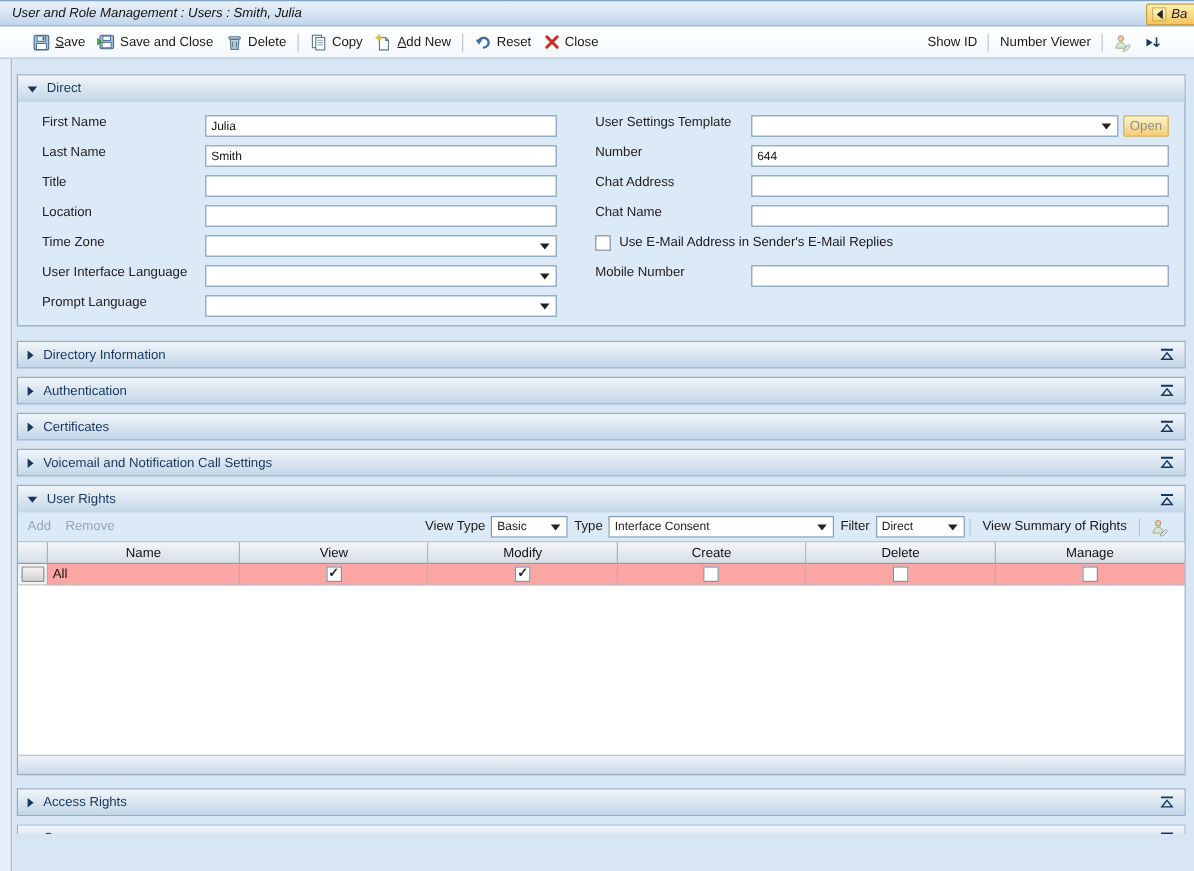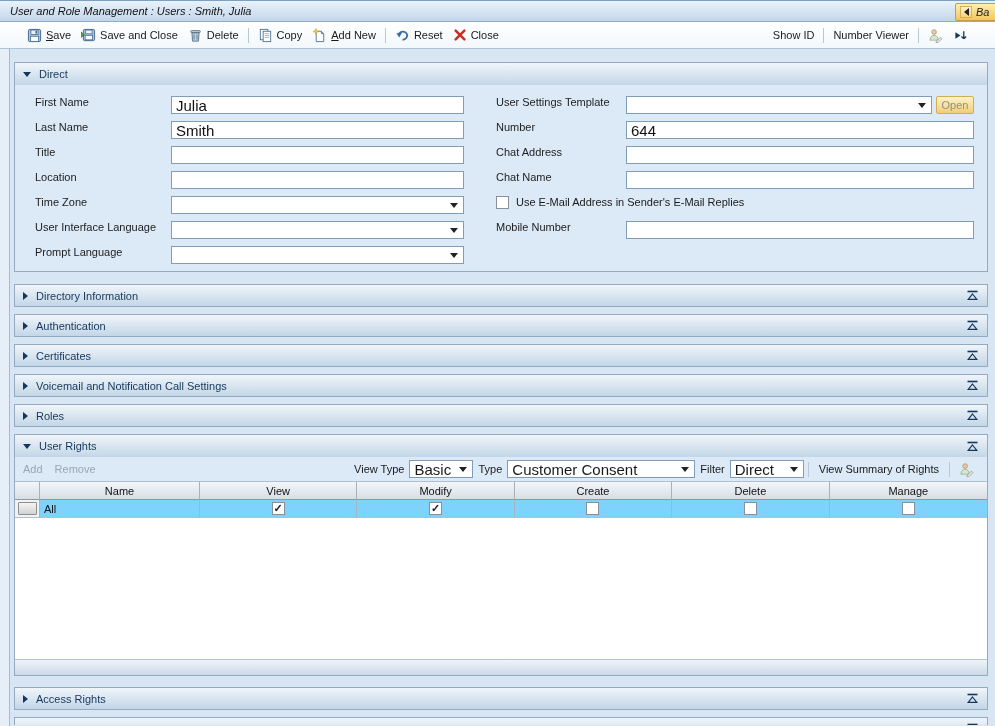--- a/index.html
+++ b/index.html
@@ -99,21 +99,21 @@
   .basics-body { flex: 1; display: flex; padding: 11px 13px 0 20px; }
   .col-left { width: 429px; margin-right: 32px; }
   .col-right { flex: 1; }
   .frow { height: 25px; display: flex; align-items: flex-start; }
   .frow .flabel { width: 136px; color: #222; }
   .col-right .frow .flabel { width: 130px; }
   .tinput, .combo {
     height: 18px; background: #fff;
     border: 1px solid #7f9db9;
     font-family: "Liberation Sans", sans-serif;
-    font-size: 15px;
+    font-size: 10px;
   }
   .tinput { flex: 1; padding: 0 4px; color: #111; }
   .combo { flex: 1; position: relative; display: flex; align-items: center; padding: 0 18px 0 4px; }
   .combo .arr {
     position: absolute; right: 5px; top: 6px;
     width: 0; height: 0;
     border-top: 5px solid #222;
     border-left: 4px solid transparent;
     border-right: 4px solid transparent;
   }
@@ -152,21 +152,21 @@
   .th {
     height: 18px;
     background: linear-gradient(#f4f6f8, #d7dee5);
     border-right: 1px solid #a9b1b9;
     border-bottom: 1px solid #8f99a3;
     display: flex; align-items: center; justify-content: center;
     color: #111;
   }
   .th:last-child { border-right: none; }
   .td {
-    height: 18px; background: #7dd3fc;
+    height: 18px; background: #fca5a5;
     border-right: 1px solid #aab2ba;
     border-bottom: 1px solid #b5bdc5;
     display: flex; align-items: center; justify-content: center;
   }
   .td:last-child { border-right: none; }
   .td.name { justify-content: flex-start; padding-left: 4px; color: #111; }
   .td.sel { background: #f2f2f2; }
   .sel-btn {
     width: 19px; height: 13px;
     background: linear-gradient(#f4f4f4, #d2d2d2);
@@ -412,32 +412,20 @@
             <line x1="1.5" y1="1.5" x2="11.5" y2="1.5" stroke="#16375c" stroke-width="1.6"></line>
             <path d="M6.5 4 L10.8 9.4 H2.2 Z" fill="none" stroke="#16375c" stroke-width="1.2"></path>
           </svg>
         </span>
     </div>
   </div>
   <div class="panel bar">
     <div class="sec-head">
       <span class="tri-right"></span>
       <span class="lbl">Voicemail and Notification Call Settings</span>
-      <span class="collapse-ico">
-          <svg width="13" height="11" viewBox="0 0 13 11">
-            <line x1="1.5" y1="1.5" x2="11.5" y2="1.5" stroke="#16375c" stroke-width="1.6"></line>
-            <path d="M6.5 4 L10.8 9.4 H2.2 Z" fill="none" stroke="#16375c" stroke-width="1.2"></path>
-          </svg>
-        </span>
-    </div>
-  </div>
-  <div class="panel bar">
-    <div class="sec-head">
-      <span class="tri-right"></span>
-      <span class="lbl">Roles</span>
       <span class="collapse-ico">
           <svg width="13" height="11" viewBox="0 0 13 11">
             <line x1="1.5" y1="1.5" x2="11.5" y2="1.5" stroke="#16375c" stroke-width="1.6"></line>
             <path d="M6.5 4 L10.8 9.4 H2.2 Z" fill="none" stroke="#16375c" stroke-width="1.2"></path>
           </svg>
         </span>
     </div>
   </div>
 
   <div class="panel user-rights">
@@ -455,21 +443,21 @@
       <span class="link-disabled">Add</span>
       <span class="link-disabled">Remove</span>
       <div class="ur-right">
         <span class="clabel">View Type</span>
         <div class="combo w-viewtype">
           <span>Basic</span>
           <span class="arr"></span>
         </div>
         <span class="clabel">Type</span>
         <div class="combo w-type">
-          <span>Customer Consent</span>
+          <span>Interface Consent</span>
           <span class="arr"></span>
         </div>
         <span class="clabel">Filter</span>
         <div class="combo w-filter">
           <span>Direct</span>
           <span class="arr"></span>
         </div>
         <div class="tb-sep"></div>
         <span class="txt-btn">View Summary of Rights</span>
         <div class="tb-sep"></div>

